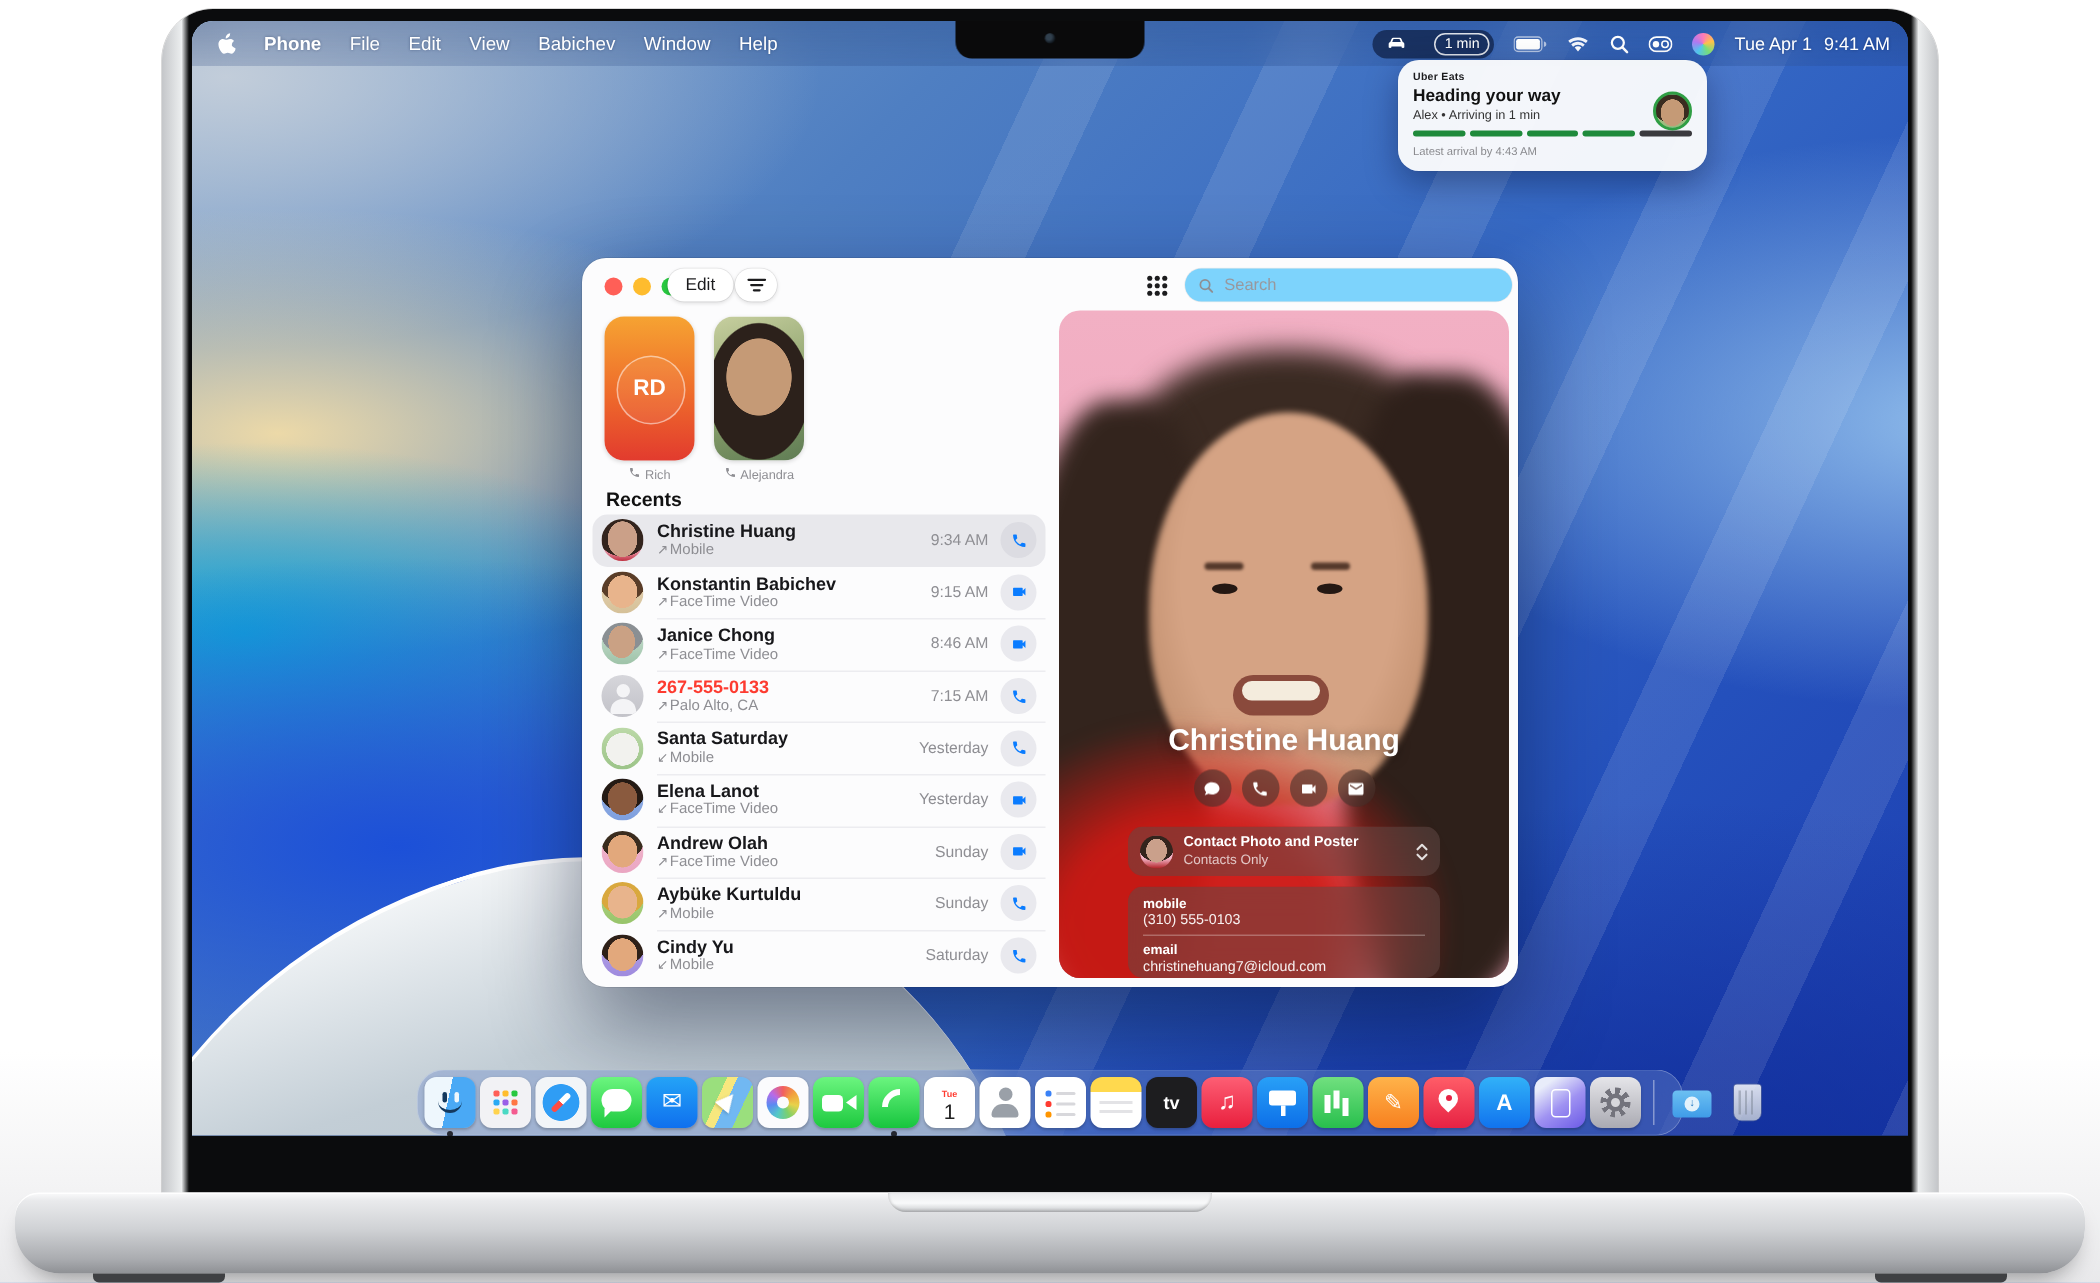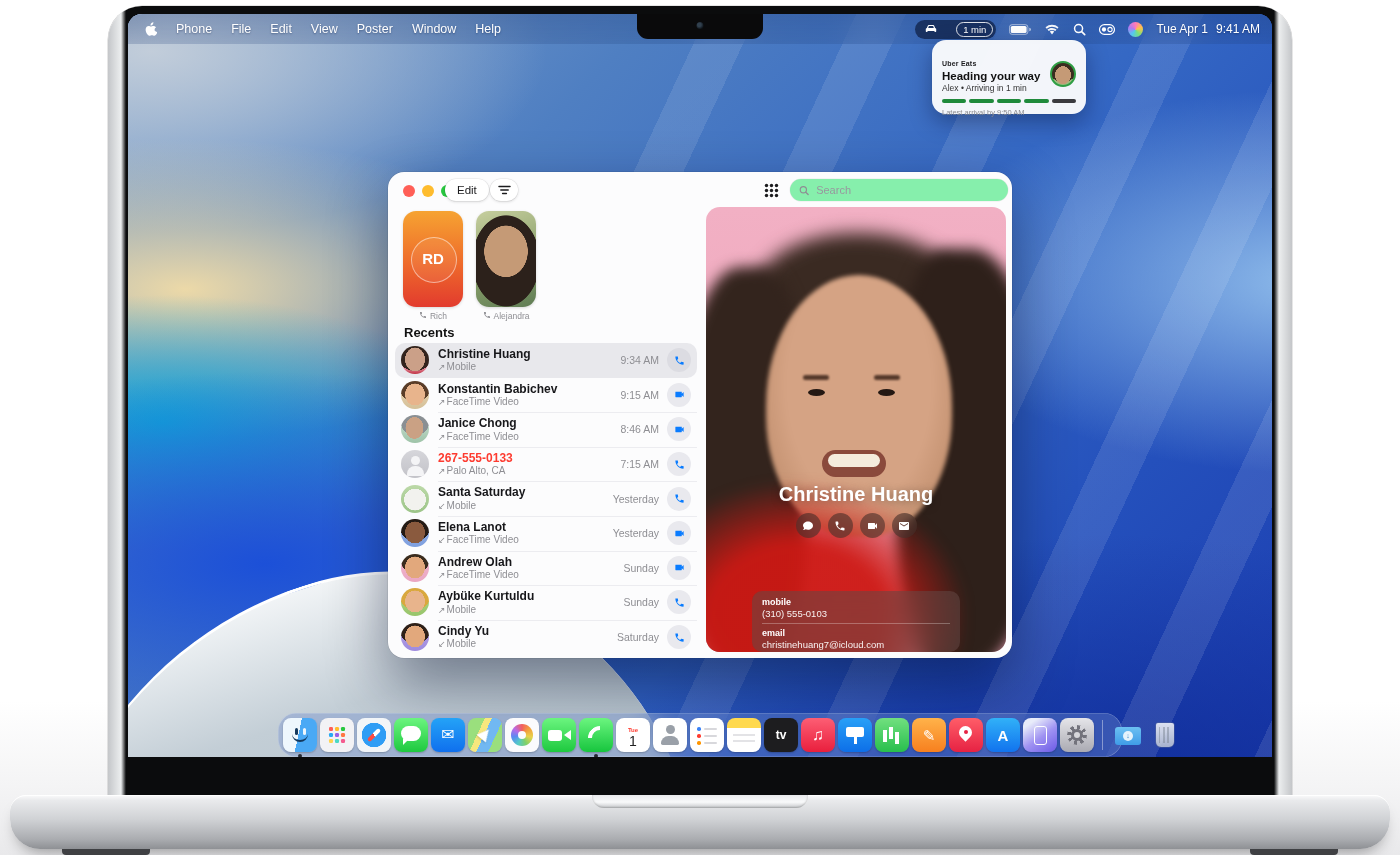--- a/index.html
+++ b/index.html
@@ -40,40 +40,40 @@
     transform:rotate(-18deg);border-radius:55% 45% 0 0/95% 85% 0 0;
     background:linear-gradient(180deg,#f1f4f6 0,#c3ced6 35%,#a9bac6 100%);
     border-top:3px solid #fff;}
 
   
   .menubar{position:absolute;top:0;left:0;right:0;height:30px;display:flex;align-items:center;
     background:linear-gradient(180deg,rgba(30,60,120,.32),rgba(30,60,120,.20));
     -webkit-backdrop-filter:blur(14px);backdrop-filter:blur(14px);
     color:#fff;font-size:12.5px;text-shadow:0 .5px 2px rgba(0,20,60,.4);z-index:3}
   .mb-left{display:flex;align-items:center;gap:19px;padding-left:16px}
-  .mb-app{font-weight:400}
+  .mb-app{font-weight:700}
   .mb-right{margin-left:auto;display:flex;align-items:center;gap:13px;padding-right:12px;font-size:12px}
   .live-pill{display:flex;align-items:center;gap:18px;height:19px;border-radius:10px;
     background:rgba(12,26,60,.68);padding:0 3px 0 9px}
   .live-min{font-size:9.5px;border:1px solid rgba(255,255,255,.85);border-radius:9px;
     padding:1px 6px;line-height:11px}
   .mb-avatar{width:15px;height:15px;border-radius:50%;
     background:conic-gradient(#ff7ab8,#ffc24a,#7ae07a,#53c8f2,#b07af2,#ff7ab8)}
   .mb-datetime{display:flex;gap:8px;font-weight:500}
 
   
   .notch{position:absolute;left:50%;transform:translateX(-50%);top:0;width:126px;height:25px;
     background:#0a0a0b;border-radius:0 0 11px 11px;z-index:5}
   .cam{position:absolute;left:50%;top:8px;transform:translateX(-50%);width:7px;height:7px;border-radius:50%;
     background:radial-gradient(circle at 40% 40%,#31404e 0 30%,#10161c 70%)}
 
   
-  .widget{position:absolute;left:804px;top:26px;width:154px;height:74px;border-radius:14px;
+  .widget{position:absolute;left:804px;top:26px;width:206px;height:74px;border-radius:14px;
     background:rgba(253,253,253,.95);box-shadow:0 8px 22px rgba(0,10,40,.35),0 0 0 .5px rgba(0,0,0,.06);
-    padding:20px 10px;z-index:4}
+    padding:8px 10px;z-index:4}
   .wg-app{font-size:7px;font-weight:700;color:#1c1c1e;letter-spacing:.2px}
   .wg-title{font-size:11.5px;font-weight:700;color:#111;margin-top:3px}
   .wg-sub{font-size:8.5px;color:#333;margin-top:1px}
   .wg-av{position:absolute;right:10px;top:21px;width:26px;height:26px;border-radius:50%;
     border:2px solid #2f9e44;
     background:radial-gradient(8px 9px at 50% 55%,#c59a76 98%,transparent),
       radial-gradient(14px 12px at 50% 32%,#3a2c20 98%,transparent),
       linear-gradient(#b8cf9a,#98b97c)}
   .wg-progress{display:flex;gap:3px;margin-top:6px}
   .wg-progress .seg{flex:1;height:3.5px;border-radius:2px;background:#3a3a3e}
@@ -84,21 +84,21 @@
   .pwin{position:absolute;left:260px;top:158px;width:624px;height:486px;border-radius:16px;
     background:#fcfcfd;box-shadow:0 25px 60px rgba(0,10,40,.45),0 0 0 .5px rgba(0,0,0,.12);z-index:2}
   .tl{position:absolute;top:13px;width:12px;height:12px;border-radius:50%}
   .tl.red{left:15px;background:#ff5f57}.tl.yel{left:34px;background:#febc2e}.tl.grn{left:53px;background:#28c840}
   .pill-btn{position:absolute;top:7px;height:22px;display:flex;align-items:center;justify-content:center;
     background:#fff;border-radius:11px;box-shadow:0 0 0 .5px rgba(0,0,0,.08),0 1px 3px rgba(0,0,0,.14)}
   .edit-btn{left:57px;padding:0 12px;font-size:11.5px;font-weight:500;color:#1c1c1e}
   .filter-btn{left:102px;width:28px}
   .keypad-btn{position:absolute;left:374px;top:9px;width:18px;height:18px;display:flex;align-items:center;justify-content:center}
   .search{position:absolute;left:402px;top:7px;width:218px;height:22px;border-radius:11px;
-    background:#86efac;box-shadow:0 0 0 .5px rgba(0,0,0,.07);display:flex;align-items:center;gap:5px;padding:0 9px}
+    background:#7dd3fc;box-shadow:0 0 0 .5px rgba(0,0,0,.07);display:flex;align-items:center;gap:5px;padding:0 9px}
   .search input{border:0;outline:0;background:transparent;font-size:11px;color:#6c6c72;width:100%;
     font-family:"Liberation Sans","DejaVu Sans",sans-serif}
   .search input::placeholder{color:#98989e}
 
   
   .favs{position:absolute;left:15px;top:39px;display:flex;gap:13px}
   .fav{width:60px;text-align:center}
   .fav-tile{width:60px;height:96px;border-radius:13px;position:relative;overflow:hidden;
     box-shadow:0 1px 3px rgba(0,0,0,.15)}
   .fav-label{margin-top:4px;font-size:8.5px;color:#8e8e93;display:flex;align-items:center;justify-content:center;gap:3px}
@@ -289,21 +289,21 @@
 
   <div class="menubar">
     <div class="mb-left">
       <svg width="13" height="15" viewBox="0 0 17 20" fill="#fff">
           <path d="M13.9 10.6c0-2.3 1.9-3.4 2-3.5-1.1-1.6-2.8-1.8-3.4-1.8-1.4-.1-2.8.8-3.5.8-.7 0-1.8-.8-3-.8C4.4 5.3 2 6.6 2 10.1c0 2.1.8 4.3 1.8 5.7.9 1.3 1.9 2.7 3.2 2.6 1.3-.1 1.8-.8 3.3-.8 1.5 0 2 .8 3.3.8 1.4 0 2.3-1.3 3.1-2.6.7-1 1-2 1-2.1-.1 0-3.8-1.4-3.8-3.1zM11.4 3.4c.7-.8 1.1-1.9 1-3.1-1 .1-2.2.7-2.9 1.5-.6.7-1.2 1.9-1 3 1.1.1 2.2-.6 2.9-1.4z"></path>
         </svg>
       <span class="mb-app">Phone</span>
       <span>File</span>
       <span>Edit</span>
       <span>View</span>
-      <span>Poster</span>
+      <span>Babichev</span>
       <span>Window</span>
       <span>Help</span>
     </div>
     <div class="mb-right">
       <span class="live-pill">
         <svg width="14" height="10" viewBox="0 0 22 15" fill="#fff">
             <path d="M4.5 6l1.3-3.3A2 2 0 017.7 1.4h6.6a2 2 0 011.9 1.3L17.5 6c1 .2 1.7 1 1.7 2v3.2c0 .5-.4 1-1 1h-.9c-.5 0-1-.5-1-1v-.5H5.7v.5c0 .5-.5 1-1 1h-.9c-.6 0-1-.5-1-1V8c0-1 .7-1.8 1.7-2zm2-.2h9l-1-2.6a.8.8 0 00-.7-.5H8.2a.8.8 0 00-.7.5l-1 2.6z"></path>
           </svg>
         <span class="live-min">1 min</span>
       </span>
@@ -343,21 +343,21 @@
     <div class="wg-title">Heading your way</div>
     <div class="wg-sub">Alex • Arriving in 1 min</div>
     <div class="wg-av"></div>
     <div class="wg-progress" id="wg-progress">
         <span class="seg done"></span>
         <span class="seg done"></span>
         <span class="seg done"></span>
         <span class="seg done"></span>
         <span class="seg"></span>
       </div>
-    <div class="wg-footer">Latest arrival by 9:50 AM</div>
+    <div class="wg-footer">Latest arrival by 4:43 AM</div>
   </div>
 
   <div class="pwin">
     <span class="tl red"></span>
     <span class="tl yel"></span>
     <span class="tl grn"></span>
     <div class="pill-btn edit-btn">Edit</div>
     <div class="pill-btn filter-btn">
       <svg width="13" height="10" viewBox="0 0 13 10">
           <g stroke="#1c1c1e" stroke-width="1.5" stroke-linecap="round">
@@ -579,20 +579,30 @@
             <svg width="13" height="12" viewBox="0 0 24 24" fill="#fff">
               <path d="M17 10.5V7c0-.6-.4-1-1-1H4c-.6 0-1 .4-1 1v10c0 .6.4 1 1 1h12c.6 0 1-.4 1-1v-3.5l4 4v-11l-4 4z"></path>
             </svg>
           </span>
         <span class="cact">
             <svg width="12" height="12" viewBox="0 0 24 24" fill="#fff">
               <path d="M20 4H4C2.9 4 2 4.9 2 6v12c0 1.1.9 2 2 2h16c1.1 0 2-.9 2-2V6c0-1.1-.9-2-2-2zm0 4l-8 5-8-5V6l8 5 8-5v2z"></path>
             </svg>
           </span>
       </div>
+      <div class="glass-card poster">
+        <span class="mini-av"></span>
+        <span>
+          <div class="poster-title">Contact Photo and Poster</div>
+          <div class="poster-sub">Contacts Only</div>
+        </span>
+        <svg class="chev" width="8" height="12" viewBox="0 0 8 12">
+            <path d="M1 4.2L4 1.2l3 3M1 7.8l3 3 3-3" fill="none" stroke="rgba(255,255,255,.85)" stroke-width="1.4" stroke-linecap="round" stroke-linejoin="round"></path>
+          </svg>
+      </div>
       <div class="glass-card info">
         <div class="lbl">mobile</div>
         <div class="val">(310) 555-0103</div>
         <div class="div"></div>
         <div class="lbl">email</div>
         <div class="val">christinehuang7@icloud.com</div>
       </div>
     </div>
   </div>
 

